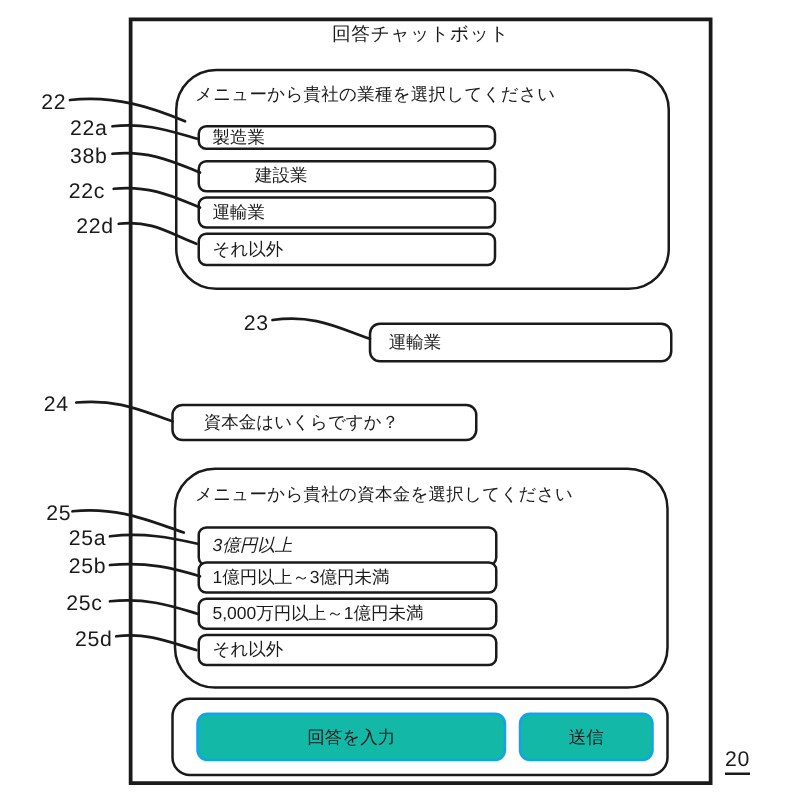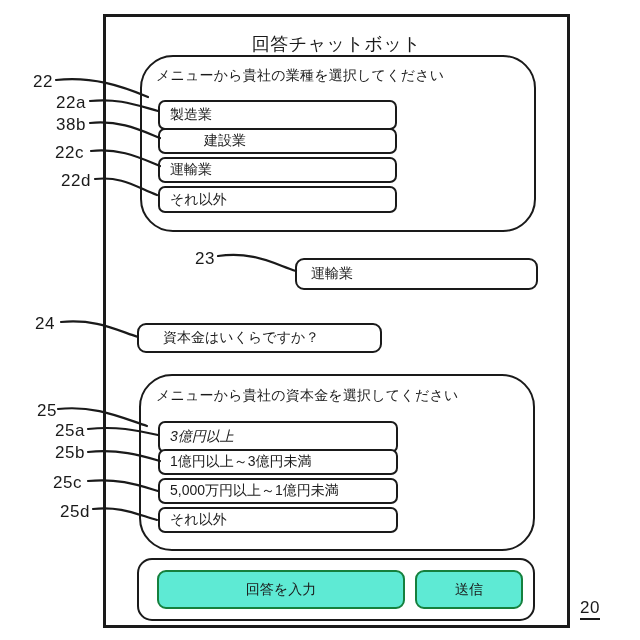--- a/index.html
+++ b/index.html
@@ -21,24 +21,24 @@
   }
   .window-frame {
     position: absolute;
     left: 103px; top: 14px;
     width: 467px; height: 614px;
     border: 3px solid #1a1a1a;
     background: #ffffff;
   }
   .window-title {
     position: absolute;
-    left: 103px; top: 32px;
+    left: 103px; top: 18px;
     width: 467px;
     text-align: center;
-    font-size: 18px;
+    font-size: 15px;
     letter-spacing: 0.5px;
   }
   .bubble {
     position: absolute;
     border: 2px solid #1a1a1a;
     background: #ffffff;
   }
   .menu-bubble { border-radius: 33px; }
   .msg-bubble  { border-radius: 9px; display: flex; align-items: center; padding-left: 14px; font-size: 14px; }
   .menu-prompt {
@@ -59,23 +59,23 @@
   .footer-bar {
     position: absolute;
     left: 137px; top: 558px;
     width: 398px; height: 63px;
     border: 2px solid #1a1a1a;
     border-radius: 15px;
     background: #ffffff;
   }
   .footer-btn {
     position: absolute;
-    border: 2px solid #15803d;
+    border: 2px solid #0ea5e9;
     border-radius: 9px;
-    background: #5eead4;
+    background: #14b8a6;
     display: flex;
     align-items: center;
     justify-content: center;
     font-size: 14px;
   }
   .ref {
     position: absolute;
     font-size: 17px;
     letter-spacing: 0.5px;
     line-height: 1;
@@ -100,21 +100,21 @@
 </head>
 <body>
 
 <div class="stage">
 
   <div class="window-frame"></div>
   <div class="window-title">回答チャットボット</div>
 
   <div class="bubble menu-bubble" style="left:140px; top:55px; width:396px; height:177px;"></div>
   <div class="menu-prompt" style="left:156px; top:67px;">メニューから貴社の業種を選択してください</div>
-  <div class="opt" style="left:158px; top:100px; width:239px; height:30px;">製造業</div>
+  <div class="opt" style="left:158px; top:100px; width:239px; height:20px;">製造業</div>
   <div class="opt" style="left:158px; top:128px; width:239px; height:26px;padding-left:44px;">建設業</div>
   <div class="opt" style="left:158px; top:157px; width:239px; height:26px;">運輸業</div>
   <div class="opt" style="left:158px; top:186px; width:239px; height:27px;">それ以外</div>
 
   <div class="bubble msg-bubble" style="left:295px; top:258px; width:243px; height:32px;">運輸業</div>
 
   <div class="bubble msg-bubble" style="left:137px; top:323px; width:245px; height:30px;padding-left:24px;">資本金はいくらですか？</div>
 
   <div class="bubble menu-bubble" style="left:139px; top:374px; width:396px; height:177px;"></div>
   <div class="menu-prompt" style="left:156px; top:387px;">メニューから貴社の資本金を選択してください</div>

